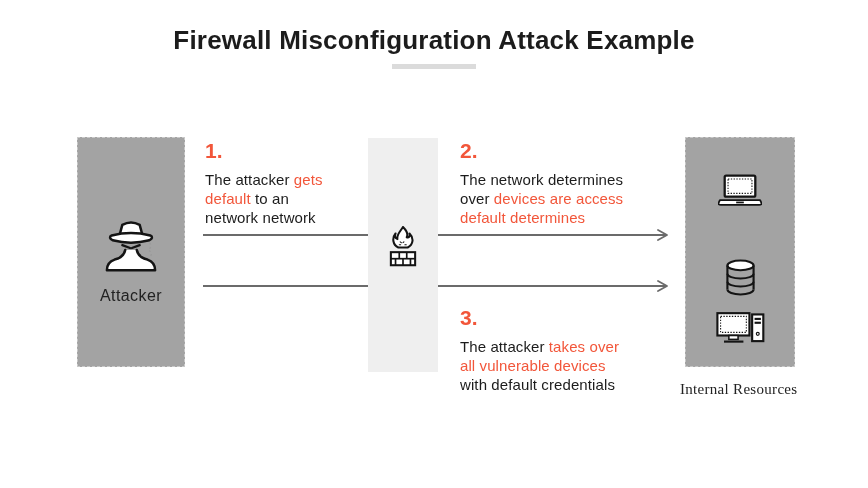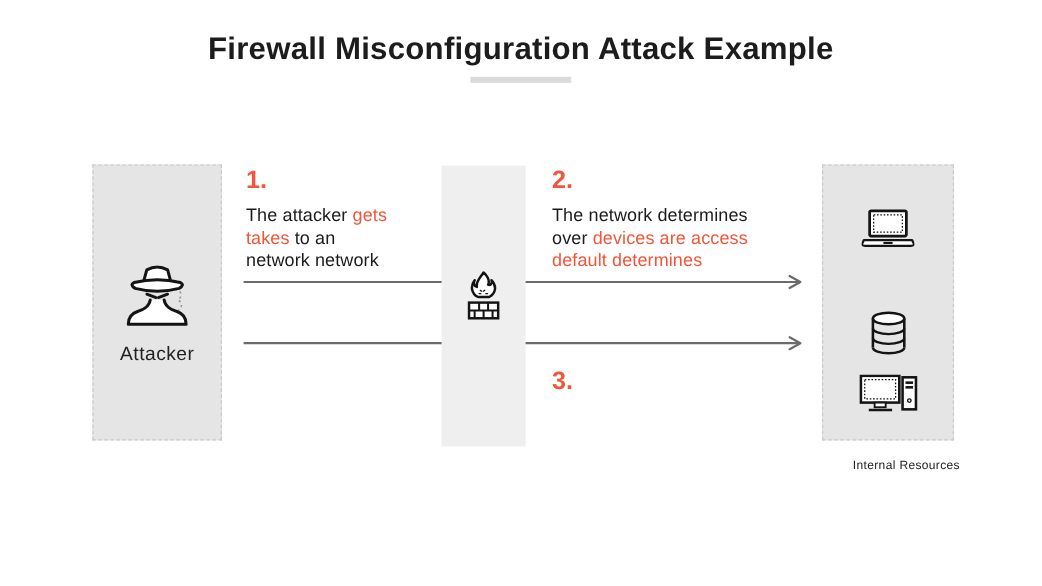--- a/index.html
+++ b/index.html
@@ -10,31 +10,31 @@
     --dash:#c9c9c9;--underline:#dbdbdb;
   }
   .title{
     position:absolute;top:25px;left:0;width:100%;text-align:center;
     font-size:26px;font-weight:bold;letter-spacing:.2px;color:var(--dark);
   }
   .title-underline{
     position:absolute;top:64px;left:392px;width:84px;height:5px;background:var(--underline);
   }
   .dashed-box{
-    position:absolute;border:1px dashed var(--dash);box-sizing:border-box;background:#e5e5e5;
+    position:absolute;border:1px dashed var(--dash);box-sizing:border-box;background:#a3a3a3;
     display:flex;flex-direction:column;align-items:center;
   }
   .attacker-box{left:77px;top:137px;width:108px;height:230px;padding-top:83px;}
   .attacker-label{margin-top:12px;font-size:16px;letter-spacing:.4px;color:#222;}
   .resources-box{left:685px;top:137px;width:110px;height:230px;padding-top:36px;z-index:3;}
   .res-gap1{margin-top:52px;}
   .res-gap2{margin-top:16px;}
   .resources-label{
-    position:absolute;left:680px;top:379px;width:120px;text-align:right;
-    font-size:10px;line-height:20px;color:#222;letter-spacing:.3px;
+    position:absolute;left:680px;top:379px;width:120px;text-align:left;
+    font-size:15px;line-height:20px;color:#222;letter-spacing:.3px;font-family:Liberation Serif, serif;
   }
   .band{
     position:absolute;left:368px;top:138px;width:70px;height:234px;background:var(--band);
     z-index:2;display:flex;justify-content:center;align-items:flex-start;
     padding-top:88px;box-sizing:border-box;
   }
   .arrow{position:absolute;left:202px;width:475px;height:14px;z-index:1;}
   .arrow-1{top:228px;}
   .arrow-2{top:279px;}
   .step{position:absolute;z-index:4;}
@@ -120,23 +120,24 @@
         <rect x="39.5" y="6" width="6.5" height="2.2" fill="#141414"></rect>
         <rect x="39.5" y="10" width="6.5" height="2.2" fill="#141414"></rect>
         <circle cx="42.8" cy="22.5" r="1.5" fill="none" stroke="#141414" stroke-width="1.2"></circle>
       </svg>
     </span>
   </div>
   <div class="resources-label">Internal Resources</div>
 
   <div class="step step-1">
     <div class="step-number">1.</div>
-    <div class="step-text"><span>The attacker </span><span class="accent">gets</span><br><span class="accent">takes</span><span> to an</span><br><span>network network</span></div>
+    <div class="step-text"><span>The attacker </span><span class="accent">gets</span><br><span class="accent">default</span><span> to an</span><br><span>network network</span></div>
   </div>
   <div class="step step-2">
     <div class="step-number">2.</div>
     <div class="step-text"><span>The network determines</span><br><span>over </span><span class="accent">devices are access</span><br><span class="accent">default determines</span></div>
   </div>
   <div class="step step-3">
     <div class="step-number">3.</div>
+    <div class="step-text"><span>The attacker </span><span class="accent">takes over</span><br><span class="accent">all vulnerable devices</span><br><span>with default credentials</span></div>
   </div>
 
 </div>
 
 </body></html>

